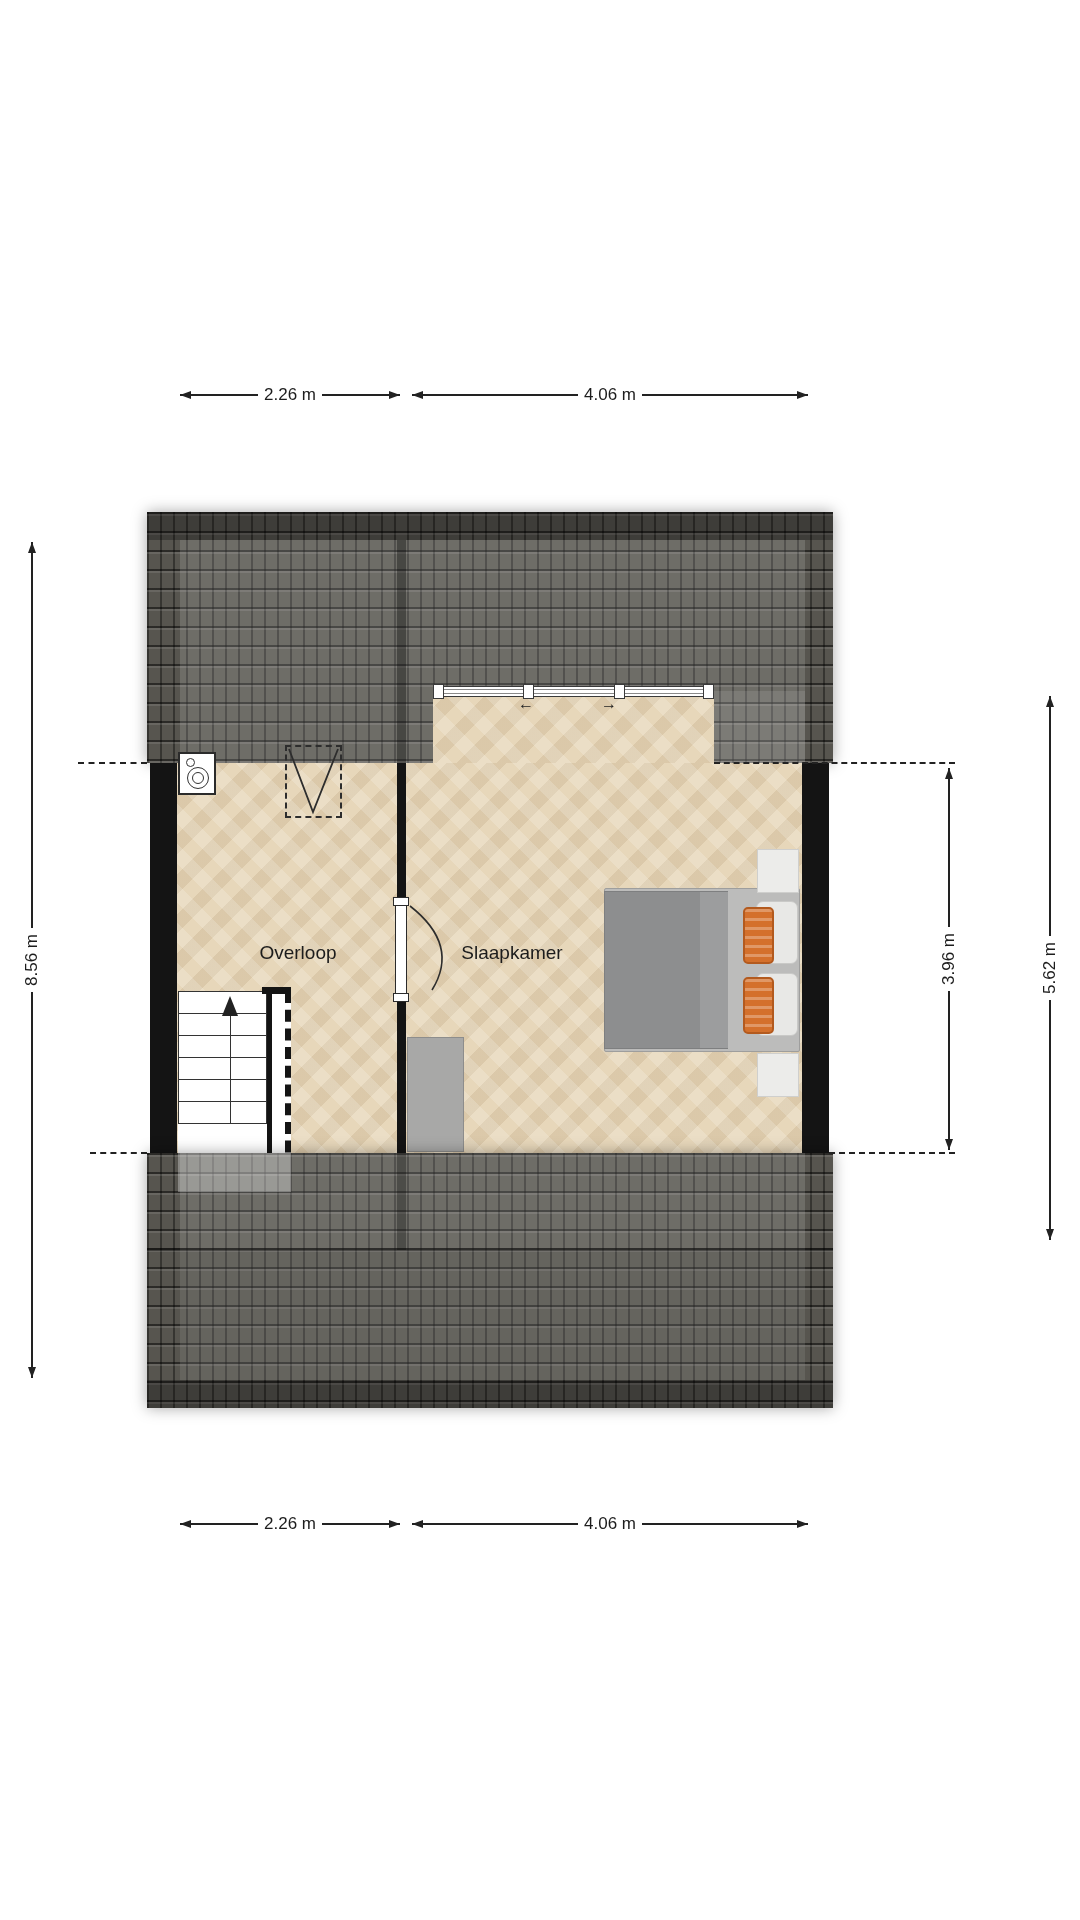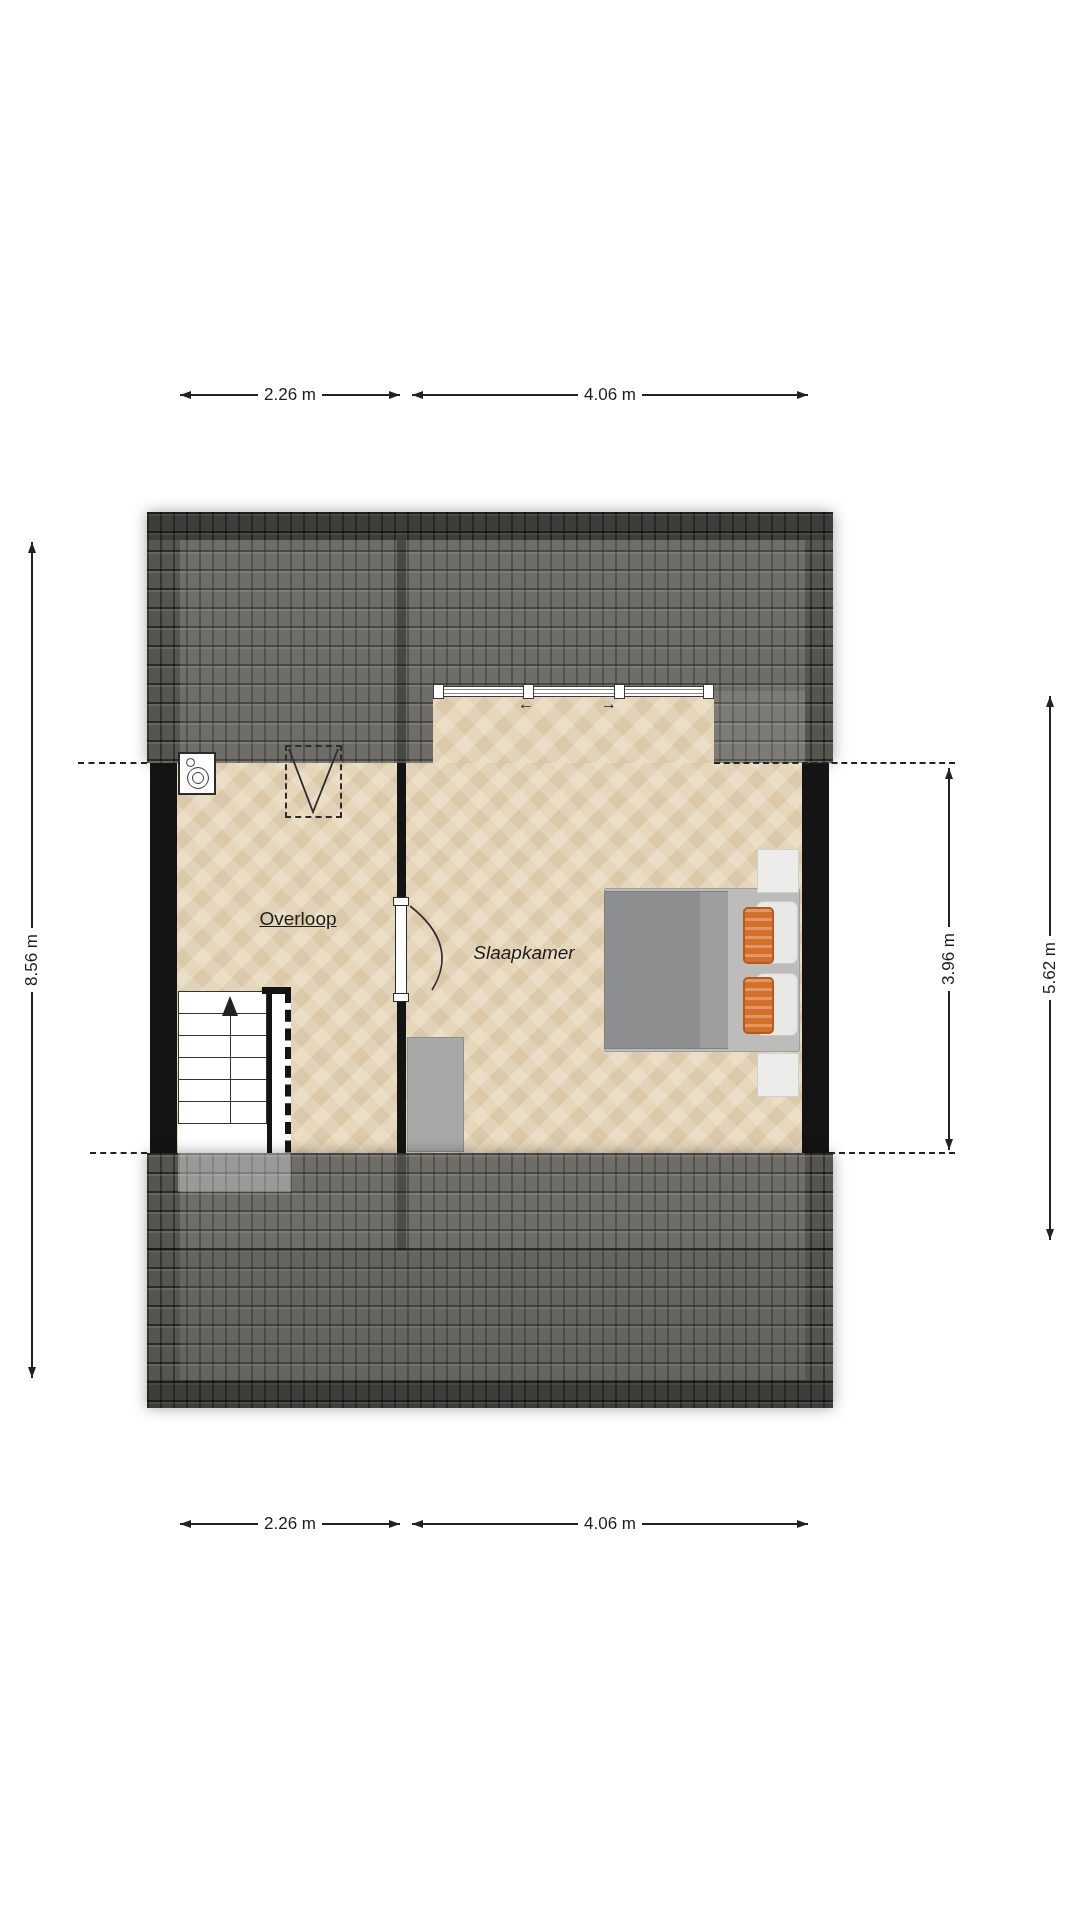--- a/index.html
+++ b/index.html
@@ -98,22 +98,22 @@
   <div class="abs" style="left:178px;top:991px;width:113px;height:199px;background:#ffffff;"></div>
   <div class="abs" style="left:178px;top:991px;width:89px;height:133px;border:1px solid #333;box-sizing:border-box;
               background-image:repeating-linear-gradient(180deg, rgba(0,0,0,0) 0 21px, #333 21px 22px);">
     <div style="position:absolute;left:51px;top:16px;width:1px;height:115px;background:#333;"></div>
   </div>
   <div class="abs ah ah-up" style="left:222px;top:996px;border-left-width:8px;border-right-width:8px;border-bottom-width:20px;border-bottom-color:#222;"></div>
   <div class="abs wall" style="left:267px;top:991px;width:5px;height:199px;"></div>
   <div class="abs" style="left:272px;top:991px;width:19px;height:199px;background:#fff;border-right:6px dashed #141414;box-sizing:border-box;"></div>
   <div class="abs wall" style="left:262px;top:987px;width:29px;height:7px;"></div>
 
-  <div class="room-label" style="left:298px;top:919px;text-decoration:underline;">Overloop</div>
-  <div class="room-label" style="left:524px;top:953px;font-style:italic;">Slaapkamer</div>
+  <div class="room-label" style="left:298px;top:953px;">Overloop</div>
+  <div class="room-label" style="left:512px;top:953px;">Slaapkamer</div>
 
   <div class="abs soft-box" style="left:604px;top:888px;width:196px;height:164px;background:#bcbcbb;border:1px solid #9e9e9d;border-radius:2px;"></div>
   <div class="abs soft-box" style="left:604px;top:891px;width:124px;height:158px;background:#8d8e8f;border:1px solid #7e7f80;"></div>
   <div class="abs" style="left:700px;top:892px;width:28px;height:156px;background:#9c9d9e;"></div>
   <div class="abs soft-box" style="left:756px;top:901px;width:42px;height:63px;background:#e8e8e6;border:1px solid #c9c9c7;border-radius:7px;"></div>
   <div class="abs soft-box" style="left:756px;top:973px;width:42px;height:63px;background:#e8e8e6;border:1px solid #c9c9c7;border-radius:7px;"></div>
   <div class="abs soft-box" style="left:743px;top:907px;width:31px;height:57px;border-radius:5px;background:#d4702b;
               background-image:repeating-linear-gradient(180deg, rgba(255,255,255,.28) 0 3px, rgba(0,0,0,0) 3px 9px);border:2px solid #b35a1e;"></div>
   <div class="abs soft-box" style="left:743px;top:977px;width:31px;height:57px;border-radius:5px;background:#d4702b;
               background-image:repeating-linear-gradient(180deg, rgba(255,255,255,.28) 0 3px, rgba(0,0,0,0) 3px 9px);border:2px solid #b35a1e;"></div>

